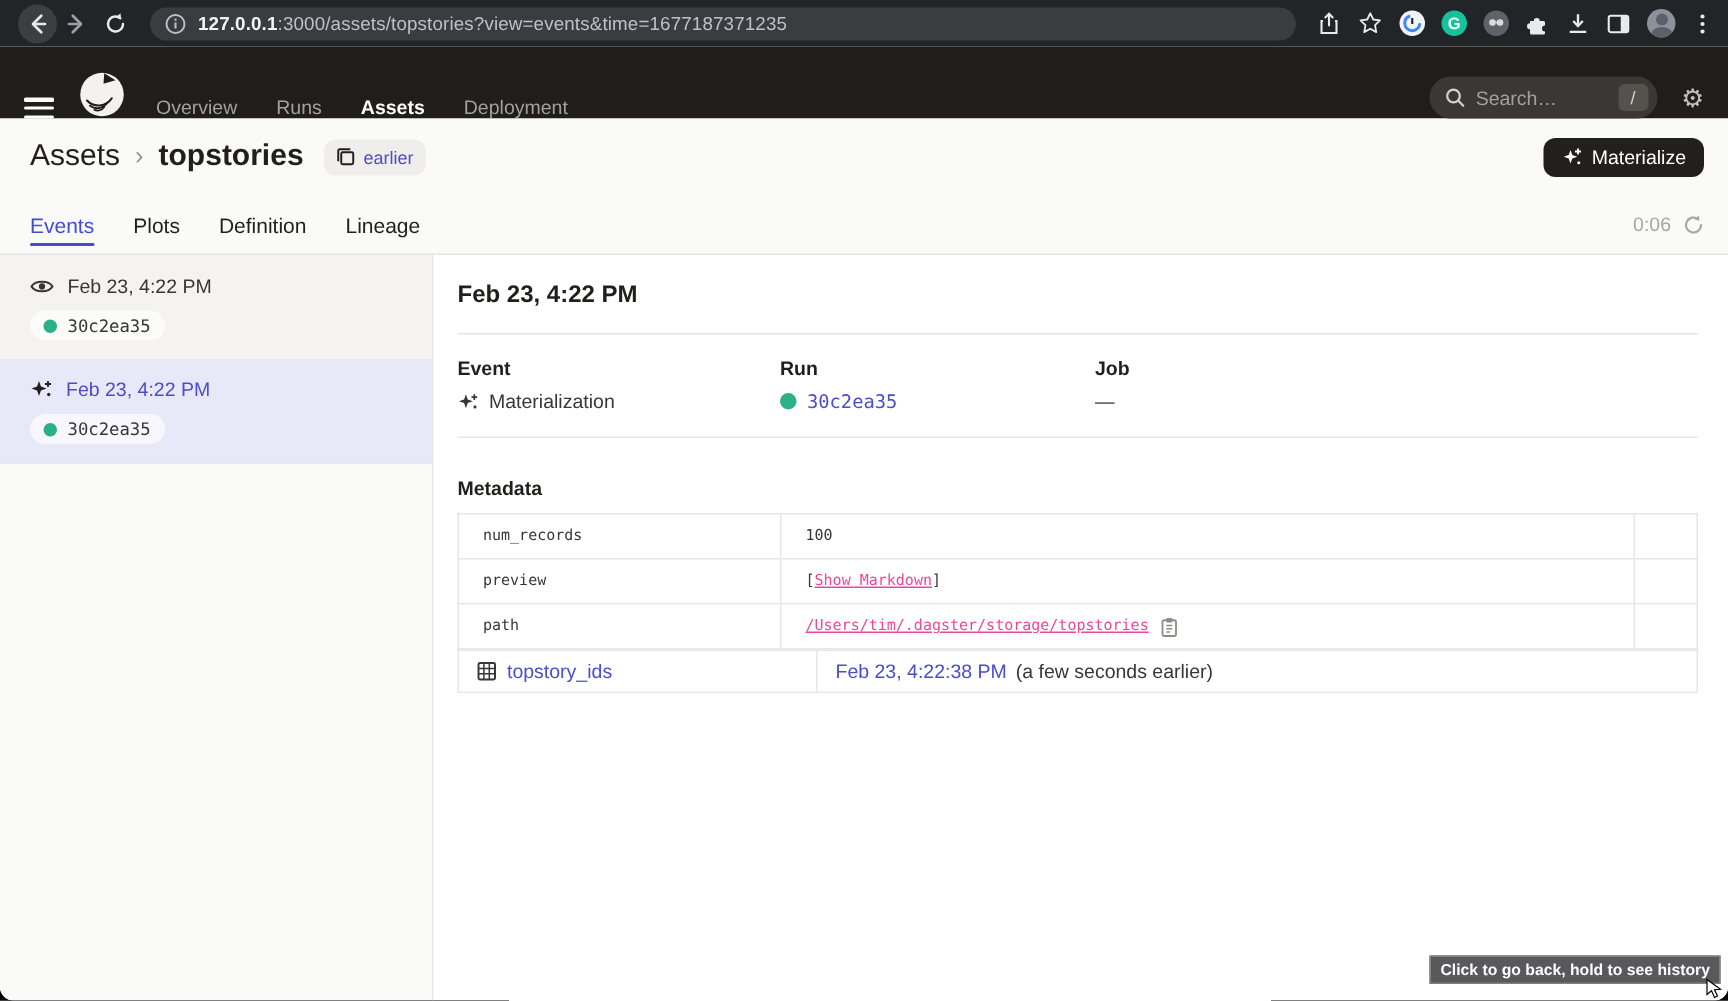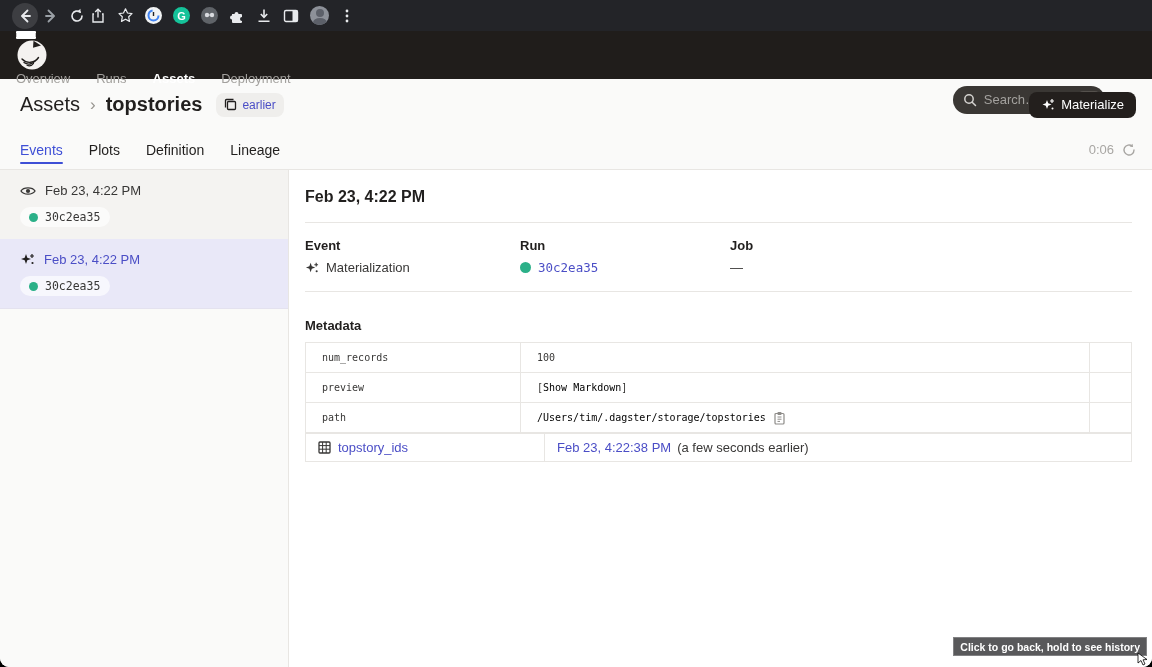--- a/index.html
+++ b/index.html
@@ -16,21 +16,21 @@
   .url-host { color:#f1f3f4; font-weight:700; }
   .url-rest { color:#bdc1c6; }
   .chrome-icons { display:flex; align-items:center; gap:11px; padding-right:2px; }
   .ext-circle { width:17px; height:17px; border-radius:50%; display:flex; align-items:center; justify-content:center; }
   .grammarly { background:#15c39a; color:#fff; font-size:11px; font-weight:700; }
   .avatar { width:19px; height:19px; border-radius:50%; background:#8d9199; position:relative; overflow:hidden; }
   .avatar::before { content:""; position:absolute; left:5.5px; top:3px; width:8px; height:8px; border-radius:50%; background:#5c6069; }
   .avatar::after { content:""; position:absolute; left:2.5px; top:12px; width:14px; height:9px; border-radius:50%; background:#5c6069; }
 
   
-  .app-nav { height:48px; background:#201d1b; display:flex; align-items:flex-start; padding:0 16px;flex-direction:column; }
+  .app-nav { height:48px; background:#201d1b; display:flex; align-items:flex-end; padding:0 16px; }
   .hamburger { width:20px; height:14px; display:flex; flex-direction:column; justify-content:space-between; margin-right:16px; }
   .hamburger span { height:2.5px; background:#fff; border-radius:1px; }
   .app-logo { margin-right:20px; display:flex; }
   .nav-links { display:flex; align-items:center; gap:26px; }
   .nav-link { font-size:13px; color:#a3a19e; cursor:pointer; }
   .nav-link.active { color:#fff; font-weight:600; }
   .nav-right { margin-left:auto; display:flex; align-items:center; gap:16px; }
   .search-pill { width:152px; height:28px; background:#3a3734; border-radius:14px; display:flex; align-items:center; padding:0 6px 0 10px; }
   .search-pill input { flex:1; min-width:0; background:transparent; border:none; outline:none; color:#e5e3e0; font-size:13px; margin-left:7px; font-family:"Liberation Sans", sans-serif; }
   .search-pill input::placeholder { color:#a3a19e; }
@@ -72,21 +72,21 @@
   .divider { border:none; border-top:1px solid #e8e6e3; margin:16px 0 0 0; }
   .meta-cols { display:grid; grid-template-columns:215px 210px 1fr; margin-top:15px; }
   .col-label { font-size:13px; font-weight:600; color:#211f1e; margin-bottom:7px; }
   .col-value { font-size:13px; color:#383736; display:flex; align-items:center; gap:7px; }
   .run-link { font-family:"DejaVu Sans Mono", monospace; font-size:12.5px; color:#4b4ec6; cursor:pointer; }
   .section-title { font-size:13px; font-weight:600; color:#211f1e; margin:26px 0 9px 0; }
   table.kv { width:100%; border-collapse:collapse; table-layout:fixed; }
   table.kv td { border:1px solid #e8e6e3; height:30px; font-family:"DejaVu Sans Mono", monospace; font-size:10px; color:#383736; padding:0 16px; }
   td.k { width:215px; }
   td.spacer { width:42px; padding:0; }
-  .mono-link { color:#000000; cursor:pointer; }
+  .mono-link { color:#ec4899; text-decoration:underline; cursor:pointer; }
   table.src { width:100%; border-collapse:collapse; table-layout:fixed; }
   table.src td { border:1px solid #e8e6e3; height:28px; font-size:13px; padding:0 12px; }
   td.src-asset { width:239px; color:#4b4ec6; }
   .src-asset-inner { display:flex; align-items:center; gap:7px; }
   .src-time { color:#4b4ec6; cursor:pointer; }
   .src-note { color:#383736; margin-left:6px; }
   .path-cell { display:flex; align-items:center; gap:7px; }
 
   
   .back-tooltip { position:absolute; right:5px; bottom:11px; background:#59595b; border:1px solid #818183; color:#fff; font-size:10.5px; font-weight:700; padding:2.5px 6px; white-space:nowrap; }
@@ -116,20 +116,30 @@
           </svg>
       </span>
     </div>
     <div class="nav-btn">
       <span class="icon">
         <svg width="16" height="16" viewBox="0 0 16 16">
             <path d="M13 8 a5 5 0 1 1 -1.8 -3.85" stroke="#e8eaed" stroke-width="1.6" fill="none" stroke-linecap="round"></path>
             <path d="M11.4 0.8 L11.6 4.6 L7.9 3.9 Z" fill="#e8eaed"></path>
           </svg>
       </span>
+    </div>
+    <div class="omnibox">
+      <span class="icon" style="margin-right:8px;">
+        <svg width="14" height="14" viewBox="0 0 14 14">
+            <circle cx="7" cy="7" r="6" stroke="#bdc1c6" stroke-width="1.3" fill="none"></circle>
+            <rect x="6.3" y="6" width="1.4" height="4" fill="#bdc1c6"></rect>
+            <rect x="6.3" y="3.4" width="1.4" height="1.4" fill="#bdc1c6"></rect>
+          </svg>
+      </span>
+      <span class="url"><span class="url-host">127.0.0.1</span><span class="url-rest">:3000/assets/topstories?view=events&amp;time=1677187371235</span></span>
     </div>
     <div class="chrome-icons">
       <span class="icon">
         <svg width="16" height="16" viewBox="0 0 16 16">
             <path d="M4 6 H3 V14 H13 V6 H12" stroke="#e8eaed" stroke-width="1.4" fill="none"></path>
             <path d="M8 1.5 V9.5" stroke="#e8eaed" stroke-width="1.4"></path>
             <path d="M5.2 4 L8 1.2 L10.8 4" stroke="#e8eaed" stroke-width="1.4" fill="none"></path>
           </svg>
       </span>
       <span class="icon">

